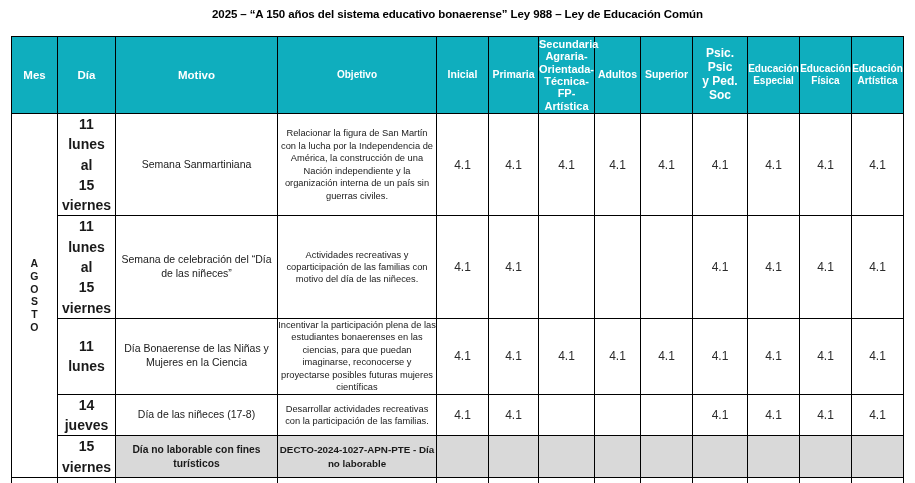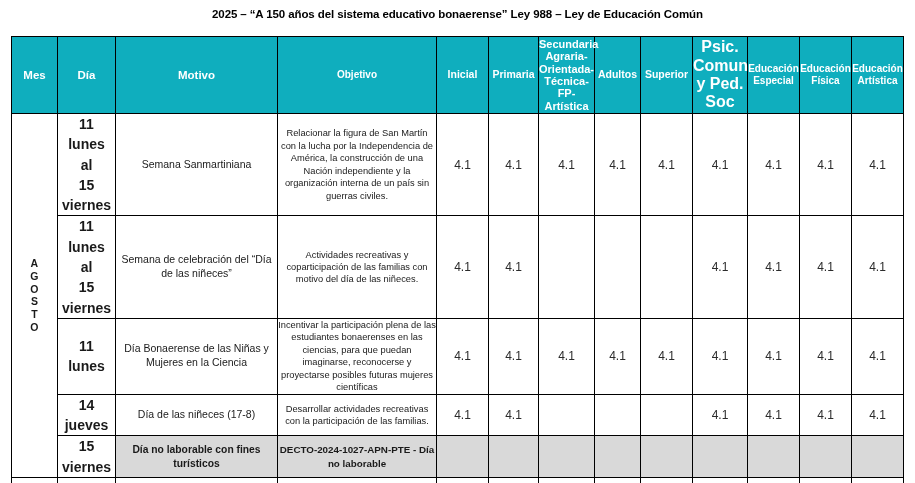--- a/index.html
+++ b/index.html
@@ -58,21 +58,21 @@
     color: #ffffff;
     font-weight: bold;
     height: 76px;
     line-height: 1.08;
     padding: 2px 1px;
   }
   th.h-big   { font-size: 11.5px; }
   th.h-obj   { font-size: 10px; }
   th.h-area  { font-size: 10.5px; }
   th.h-small { font-size: 11px; line-height: 1.12; }
-  th.h-psic  { font-size: 16px; line-height: 1.15; }
+  th.h-psic  { font-size: 12px; line-height: 1.15; }
   th.h-edu   { font-size: 10px; line-height: 1.18; }
 
   
   td.c-mes {
     font-size: 10.5px;
     font-weight: bold;
     letter-spacing: 0.2px;
   }
   .mes-stack {
     display: flex;
@@ -154,21 +154,21 @@
             <span>Agraria-</span><br>
             <span>Orientada-</span><br>
             <span>Técnica-</span><br>
             <span>FP-</span><br>
             <span>Artística</span>
           </th>
           <th class="h-area">Adultos</th>
           <th class="h-area">Superior</th>
           <th class="h-psic">
             <span>Psic.</span><br>
-            <span>Comun</span><br>
+            <span>Psic</span><br>
             <span>y Ped.</span><br>
             <span>Soc</span>
           </th>
           <th class="h-edu">
             <span>Educación</span><br>
             <span>Especial</span>
           </th>
           <th class="h-edu">
             <span>Educación</span><br>
             <span>Física</span>

